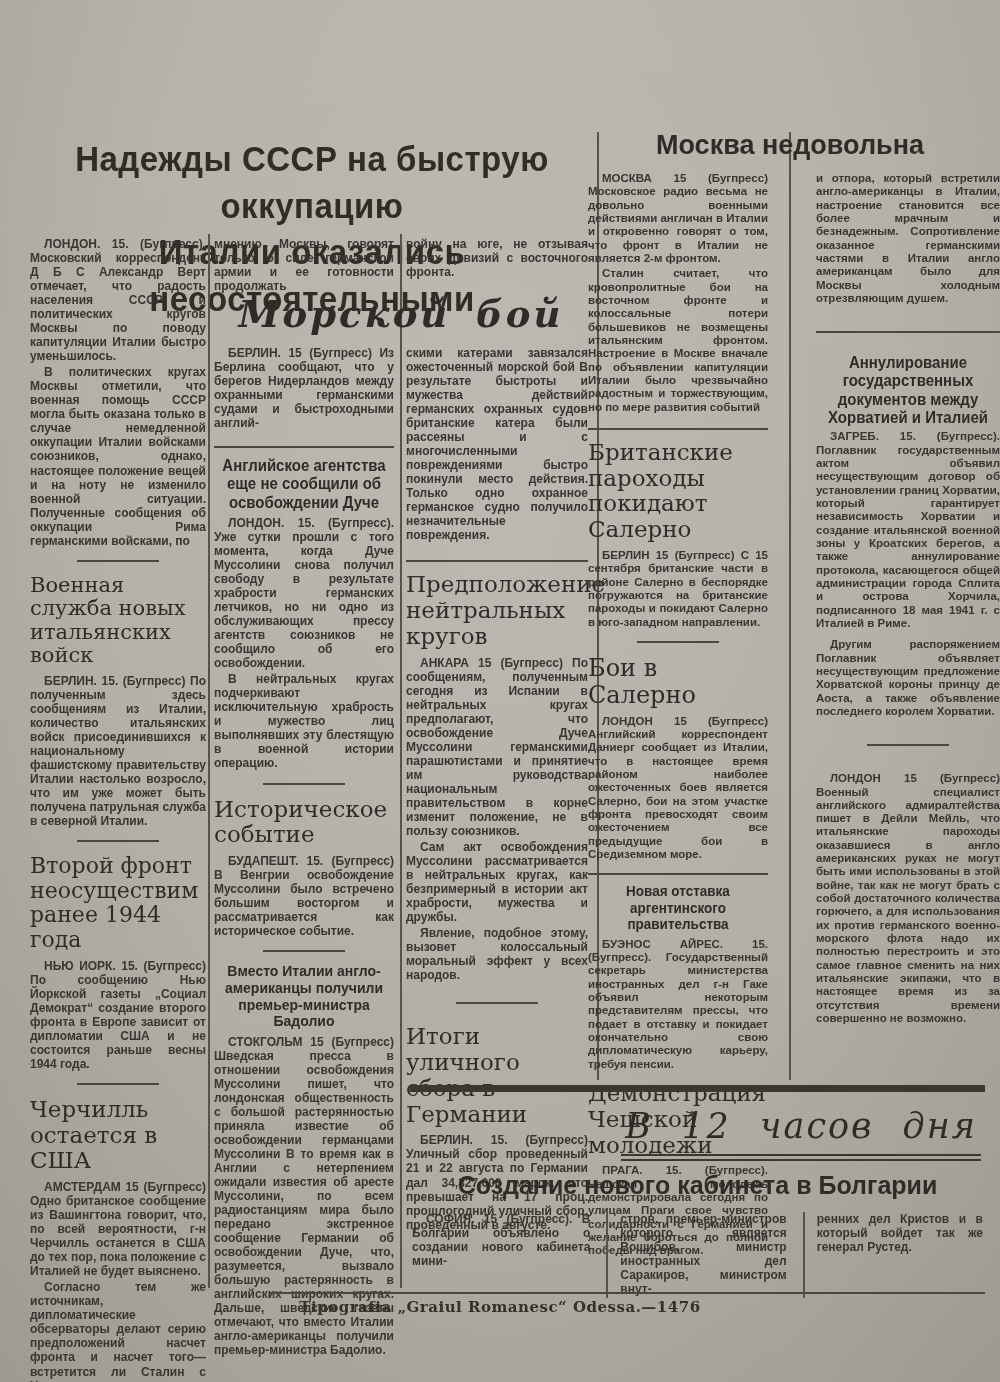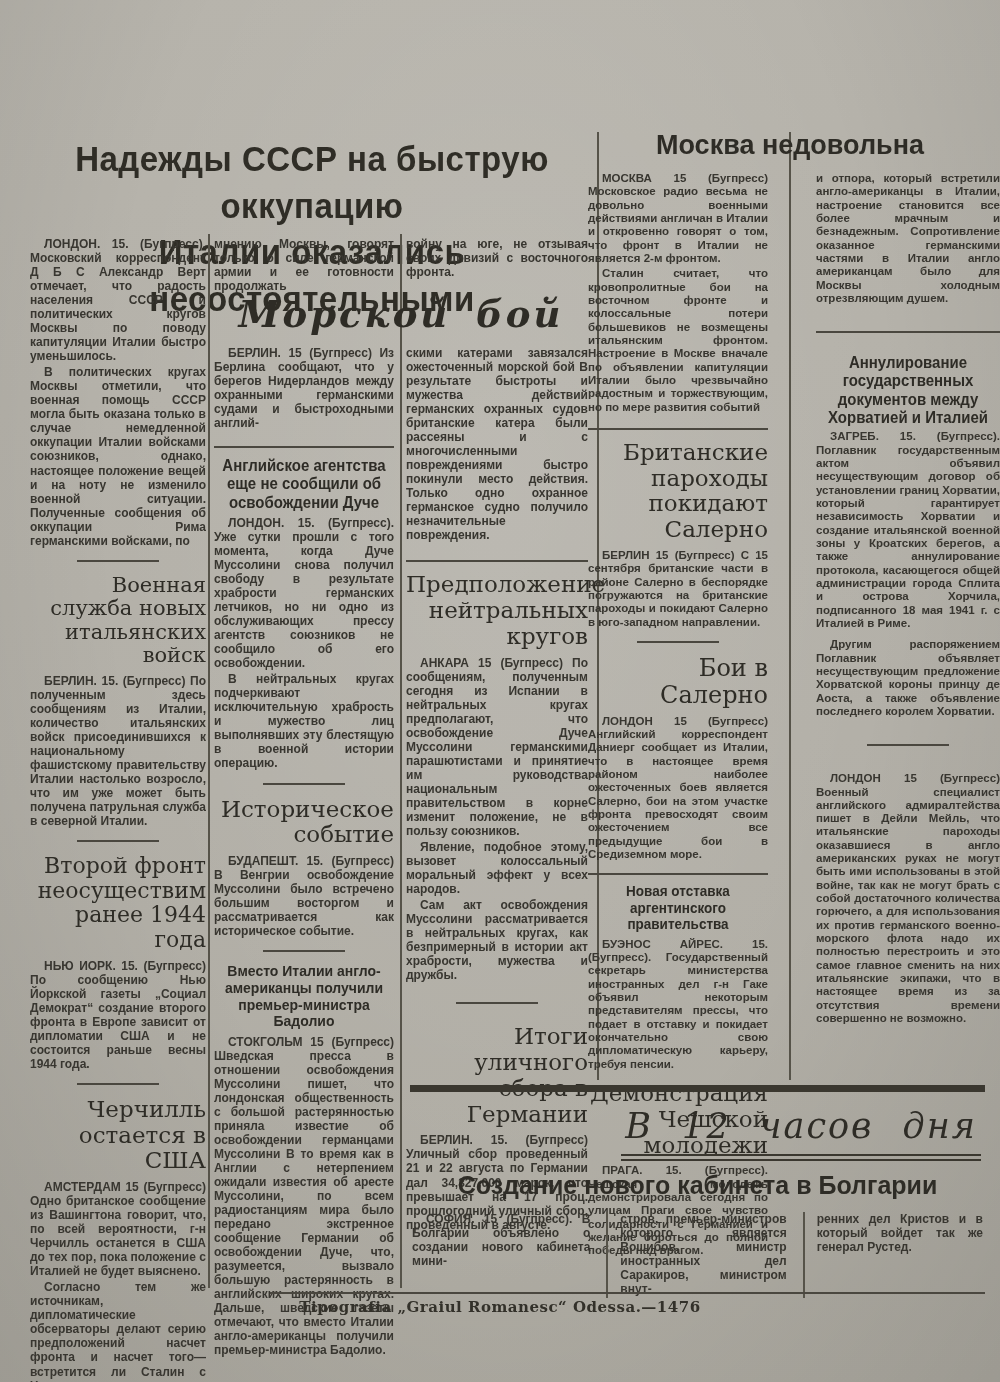--- a/index.html
+++ b/index.html
@@ -27,21 +27,21 @@
     font-size:33px;line-height:1.35;text-align:center;color:#2f2d26;
     letter-spacing:0.5px;transform:scaleY(1.05);transform-origin:top center;
   }
 
   .col{position:absolute;}
   .b{font-family:"Liberation Sans",sans-serif;font-weight:bold;
      font-size:12px;line-height:1.17;text-align:justify;color:#383630;}
   .b p{margin:0 0 2px 0;text-indent:14px;}
   .tight{font-size:11.5px;line-height:1.16;}
 
-  .serif-h{font-family:"DejaVu Serif",serif;font-weight:normal;text-align:right;
+  .serif-h{font-family:"DejaVu Serif",serif;font-weight:normal;text-align:left;
            color:#2e2c26;margin:4px 0 6px 0;line-height:1.12;}
   .sans-h{font-family:"Liberation Sans",sans-serif;font-weight:bold;text-align:center;
           color:#2e2c26;margin:4px 0 6px 0;line-height:1.15;transform:scaleY(1.05);}
   h1,h2,h3{font-weight:inherit;}
 
   .sep{width:82px;border-top:2px solid #4a473f;margin:12px auto;}
   .rule{border-top:2px solid #4a473f;margin:10px 0;}
 
   .naval-title{
     font-family:"DejaVu Serif",serif;font-weight:bold;font-style:italic;
@@ -135,22 +135,22 @@
   </section>
 
   <section class="col" style="left:406px;top:346px;width:182px;">
     <div class="b">
       <p style="text-indent:0;">скими катерами завязался ожесточенный морской бой В результате быстроты и мужества действий германских охранных судов британские катера были рассеяны и с многочисленными повреждениями быстро покинули место действия. Только одно охранное германское судно получило незначительные повреждения.</p>
     </div>
     <div class="rule" style="margin-top:18px;"></div>
     <h3 class="serif-h" style="font-size:23px;">Предположение нейтральных кругов</h3>
     <div class="b">
       <p>АНКАРА 15 (Бугпресс) По сообщениям, полученным сегодня из Испании в нейтральных кругах предполагают, что освобождение Дуче Муссолини германскими парашютистами и принятие им руководства национальным правительством в корне изменит положение, не в пользу союзников.</p>
+      <p>Сам акт освобождения Муссолини рассматривается в нейтральных кругах, как безпримерный в истории акт храбрости, мужества и дружбы.</p>
       <p>Явление, подобное этому, вызовет колоссальный моральный эффект у всех народов.</p>
-      <p>Сам акт освобождения Муссолини рассматривается в нейтральных кругах, как безпримерный в истории акт храбрости, мужества и дружбы.</p>
     </div>
     <div class="sep" style="margin:20px auto;"></div>
     <h3 class="serif-h" style="font-size:23px;">Итоги уличного сбора в Германии</h3>
     <div class="b">
       <p>БЕРЛИН. 15. (Бугпресс) Уличный сбор проведенный 21 и 22 августа по Германии дал 34,327,000 марок, что превышает на 17 проц. прошлогодний уличный сбор, проведенный в августе.</p>
     </div>
   </section>
 
   <h2 class="abs sans-h" style="left:600px;top:130px;width:380px;font-size:27px;margin:0;">Москва недовольна</h2>
 

